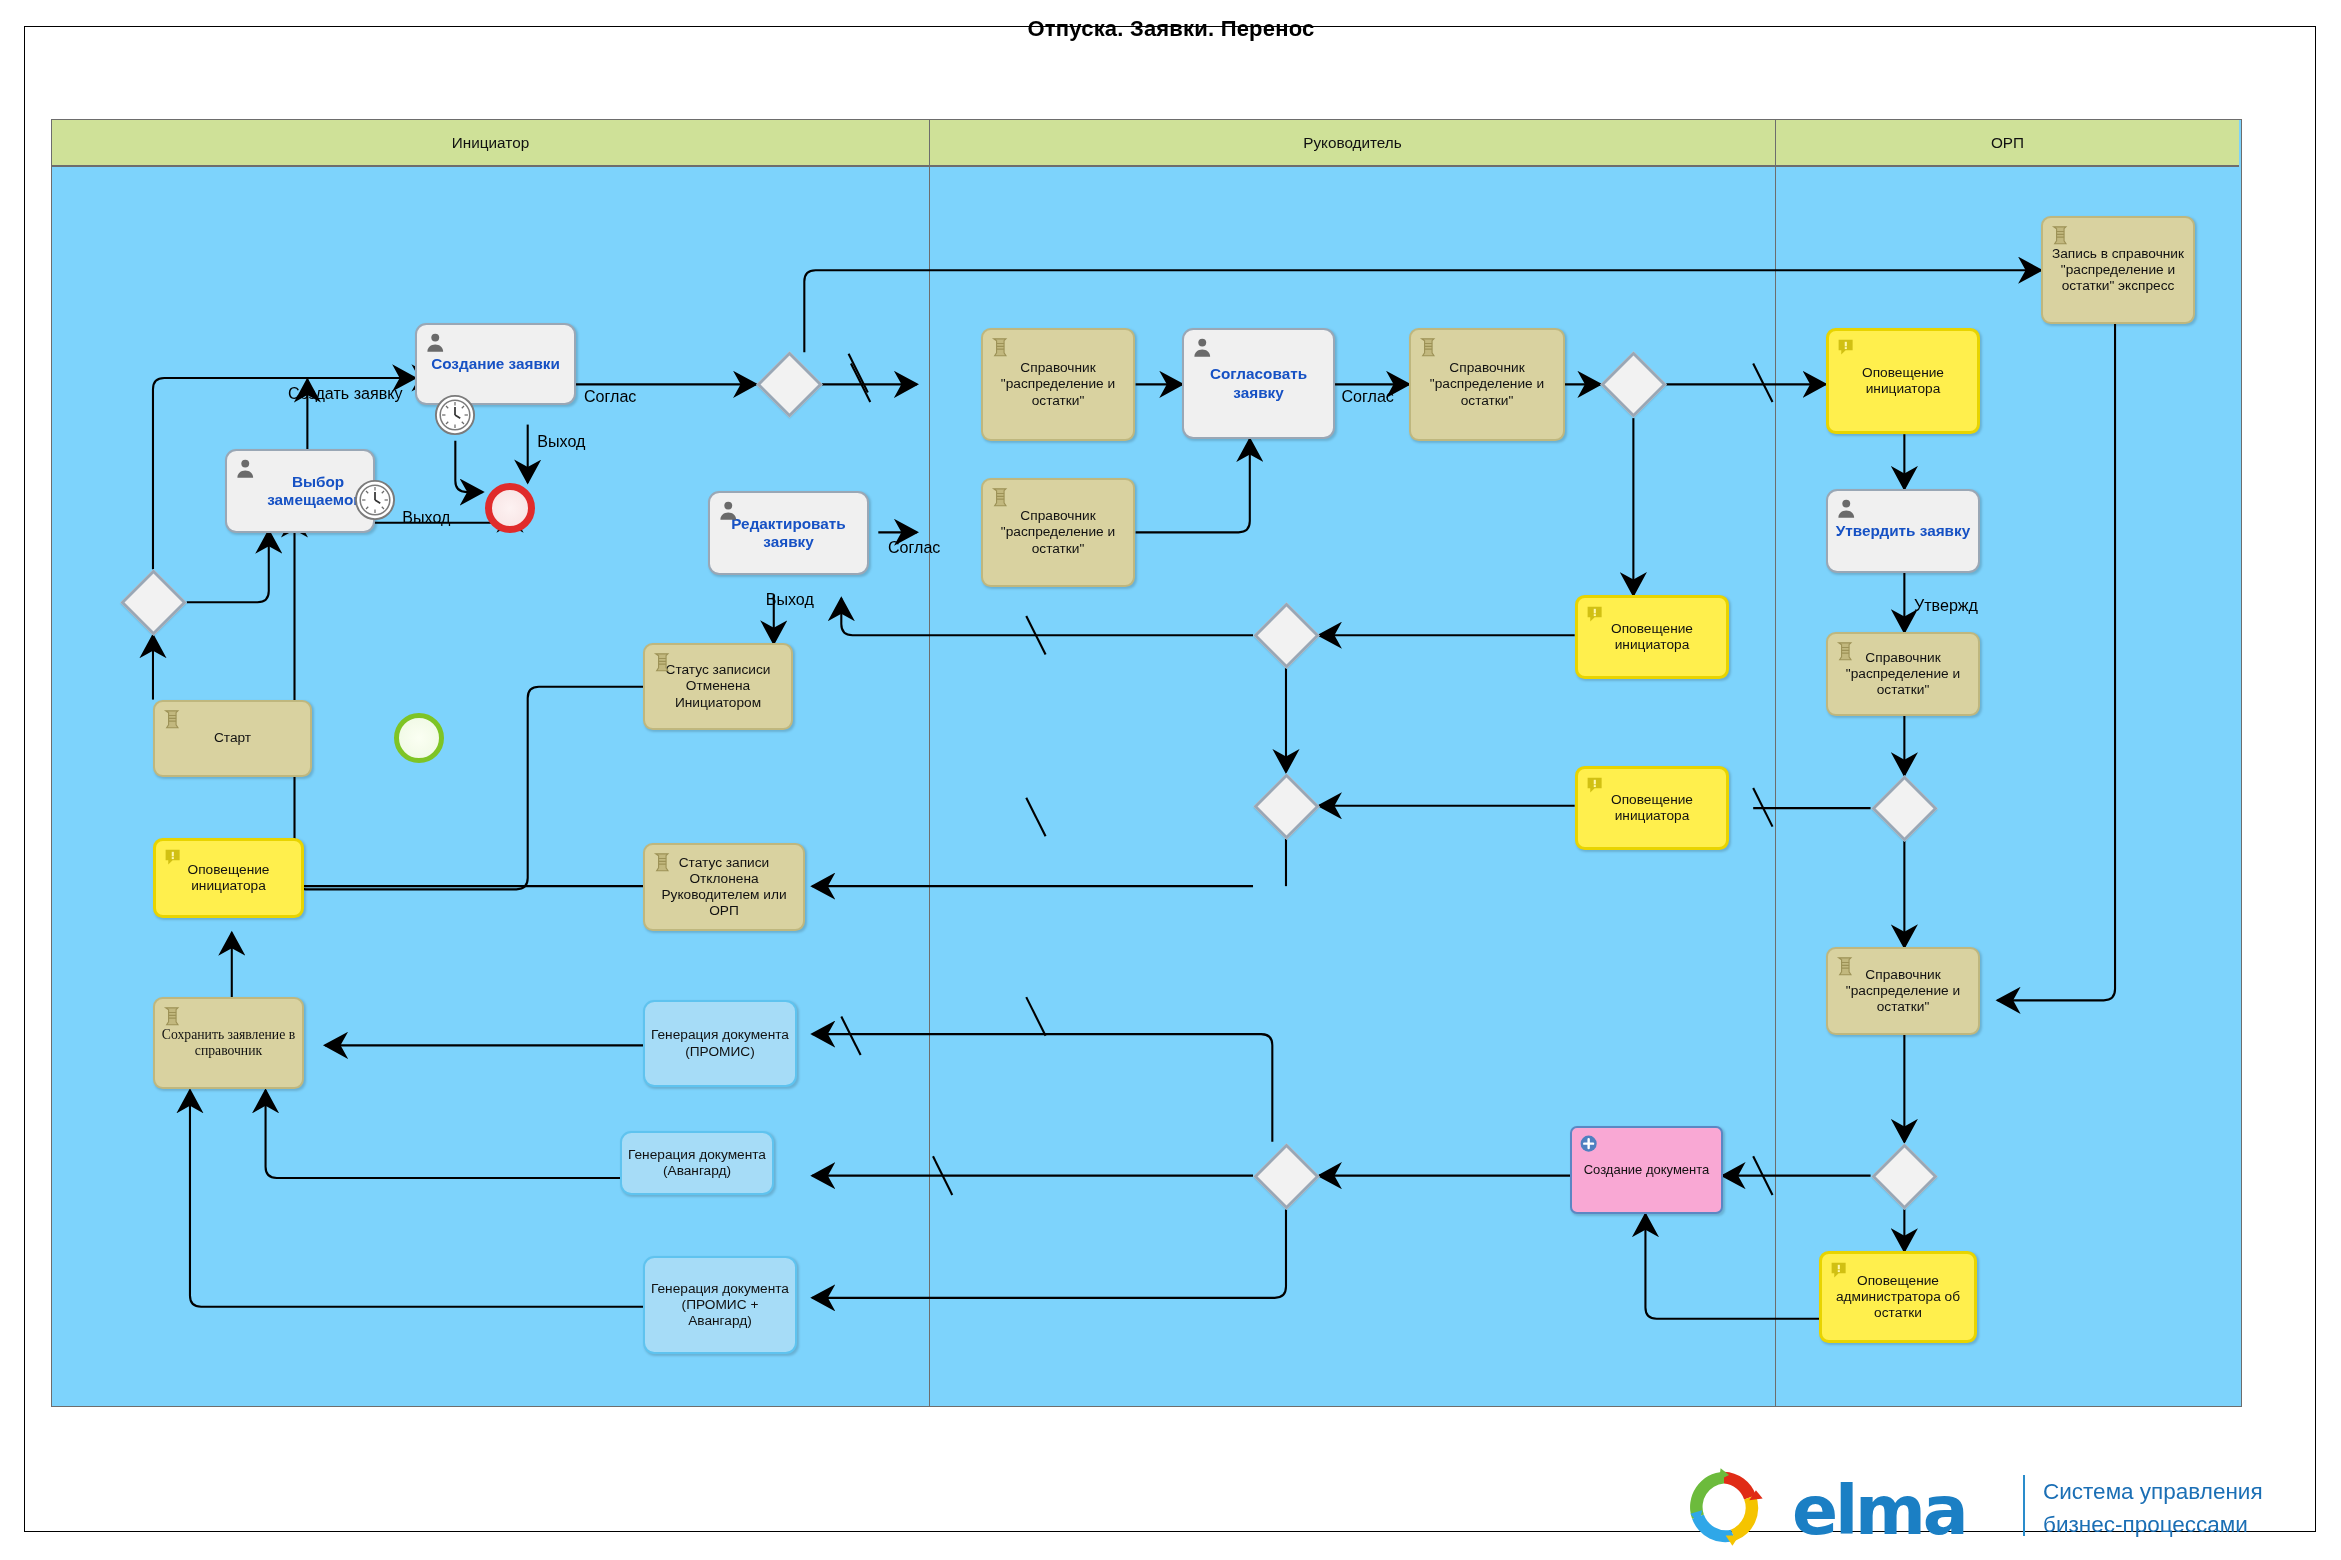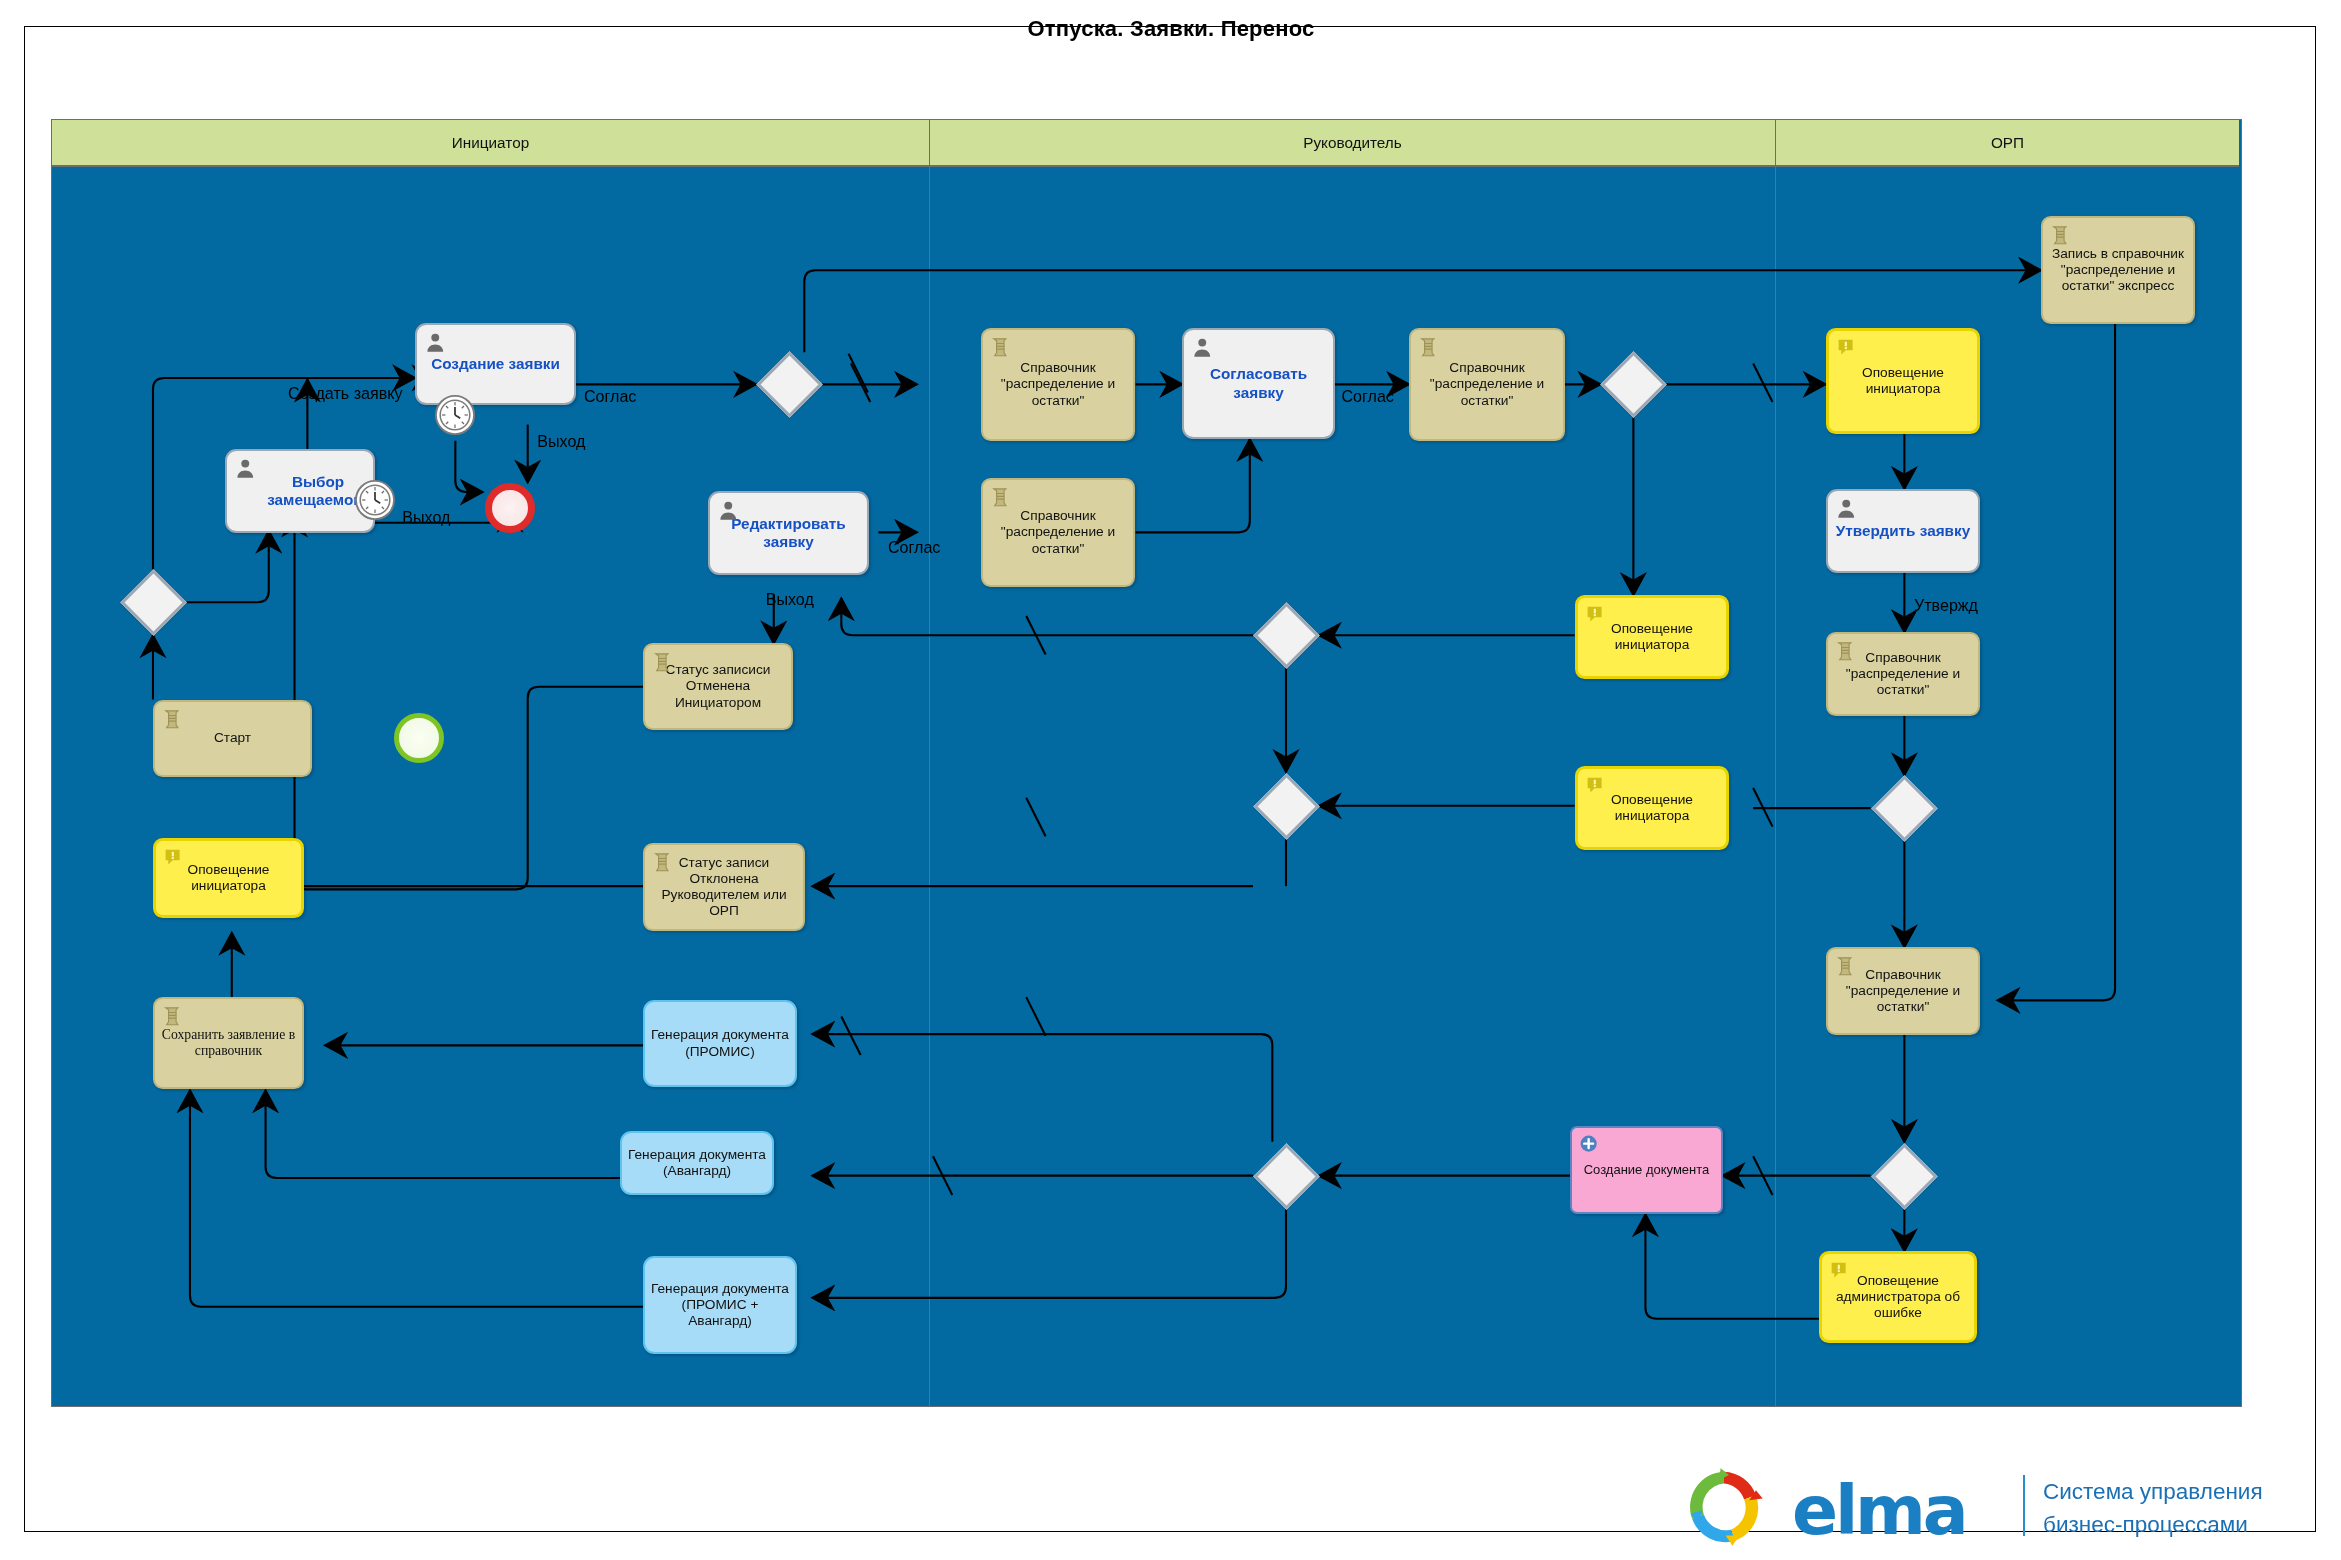--- a/index.html
+++ b/index.html
@@ -7,21 +7,21 @@
        font-family:"Liberation Sans","DejaVu Sans",sans-serif;}
 
   #page-border{position:absolute;left:24px;top:26px;width:2292px;height:1506px;
                border:1.6px solid #000;box-sizing:border-box;}
 
   #diagram-title{position:absolute;left:0;top:16px;width:2342px;text-align:center;
                  font-size:22px;font-weight:bold;color:#000;letter-spacing:0.2px;}
 
   
   #pool{position:absolute;left:51px;top:119px;width:2191px;height:1288px;
-        border:1.6px solid #6d6d6d;box-sizing:border-box;background:#0369a1;}
+        border:1.6px solid #6d6d6d;box-sizing:border-box;background:#7dd3fc;}
   .lane-header{position:absolute;top:0;height:47px;background:#cfe198;
                border-right:1.6px solid #6d6d6d;border-bottom:2.4px solid #6d6d6d;
                box-sizing:border-box;display:flex;align-items:center;justify-content:center;
                font-size:15.3px;color:#111;}
   .lane-body{position:absolute;top:47px;height:1239px;border-right:1.6px solid #6d6d6d;
              box-sizing:border-box;}
   .lane-last{border-right:none;}
 
   
   .node{position:absolute;box-sizing:border-box;display:flex;align-items:center;
@@ -509,21 +509,21 @@
   </div>
 
 <div class="node t-notify" style="left:1819px;top:1251px;width:158px;height:92px;">
   <span class="ic ic-notify">
     <svg viewBox="0 0 24 24">
         <path d="M3 3h16v12h-8l-5 5v-5H3z" fill="#c2b000" opacity=".75"></path>
         <rect x="10" y="5.5" width="2.4" height="5.2" fill="#fff8b0"></rect>
         <rect x="10" y="11.6" width="2.4" height="2.2" fill="#fff8b0"></rect>
       </svg>
   </span>
-  <span class="lbl">Оповещение администратора об ошибке</span>
+  <span class="lbl">Оповещение администратора об остатки</span>
 </div>
 
 <div id="logo">
   <div class="mark">
     <svg viewBox="0 0 100 100">
       <g stroke-width="0">
         <path d="M50 8 A42 42 0 0 1 88 36 L74 41 A28 28 0 0 0 50 22 Z" fill="#e02b16"></path>
         <path d="M88 36 A42 42 0 0 1 64 90 L58 77 A28 28 0 0 0 74 41 Z" fill="#f5c400"></path>
         <path d="M64 90 A42 42 0 0 1 12 64 L26 59 A28 28 0 0 0 58 77 Z" fill="#2fa7e8"></path>
         <path d="M12 64 A42 42 0 0 1 50 8 L50 22 A28 28 0 0 0 26 59 Z" fill="#6cbb3c"></path>

